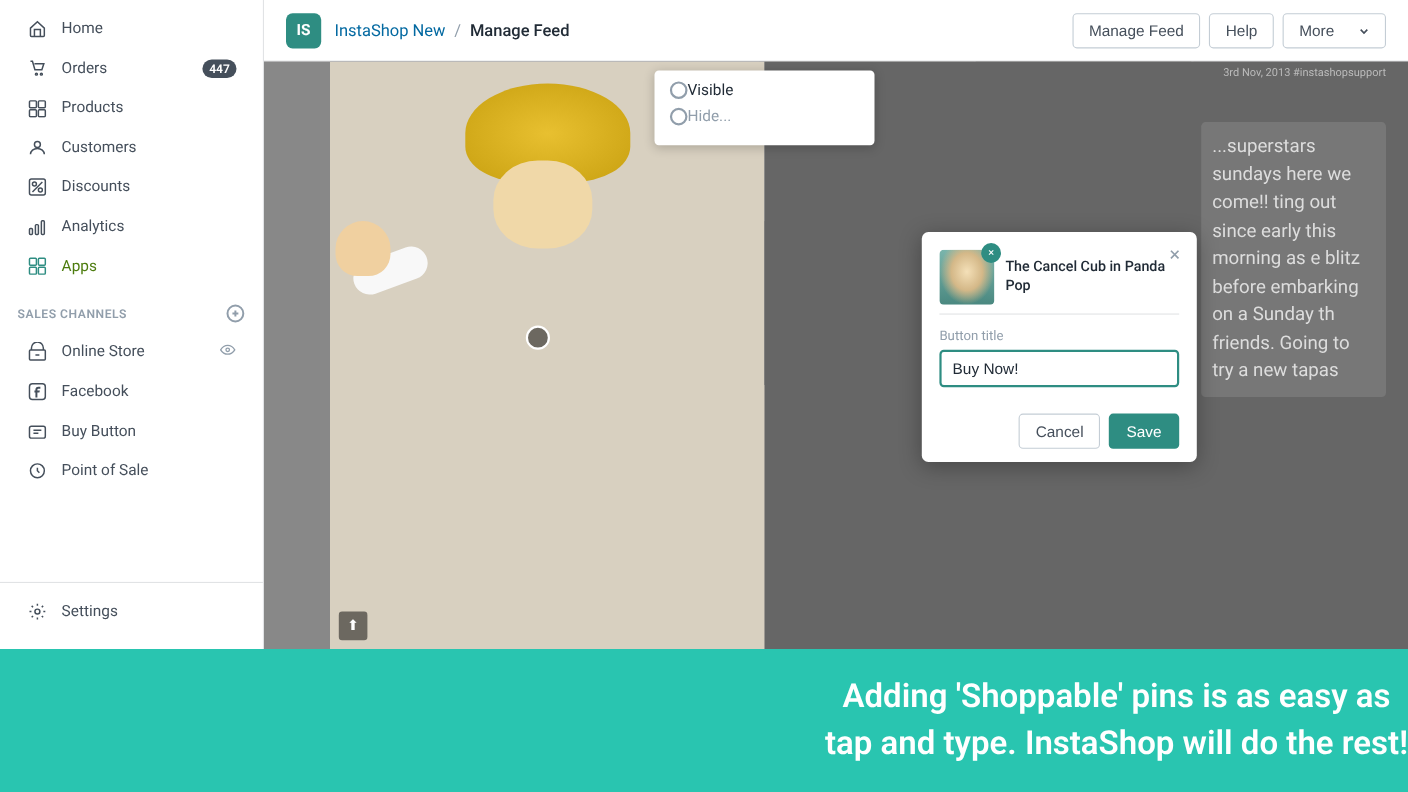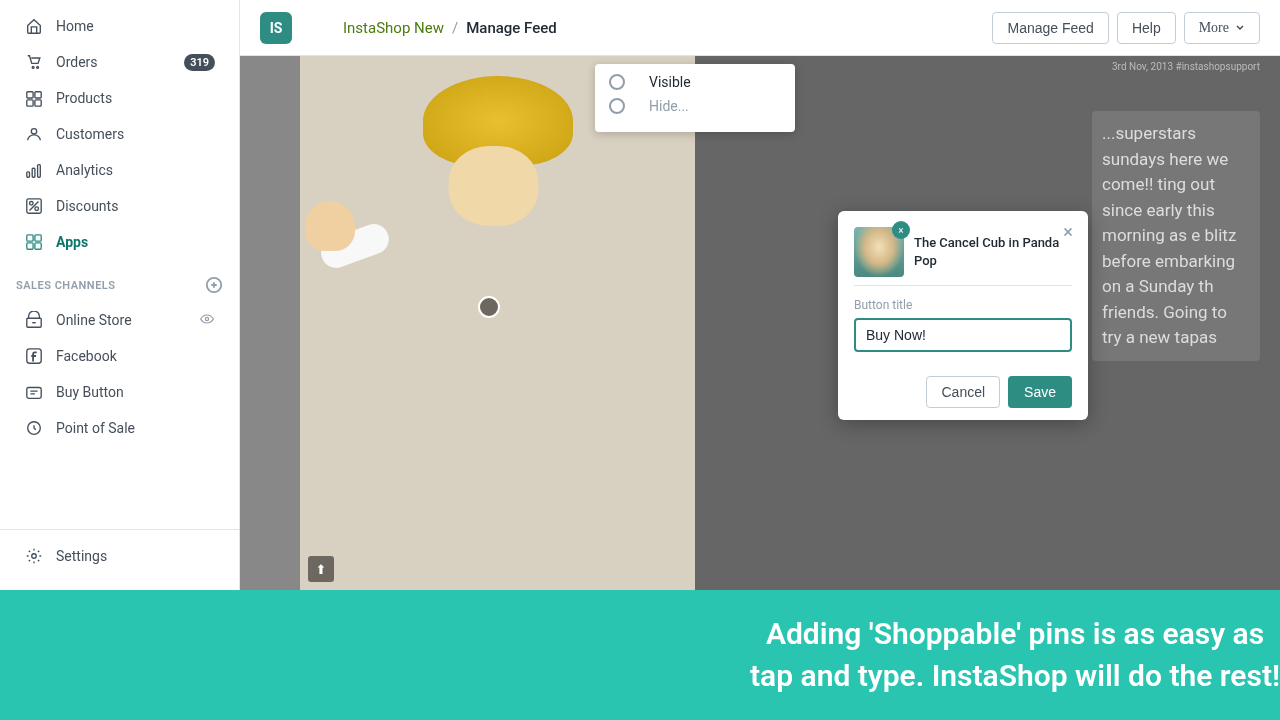--- a/index.html
+++ b/index.html
@@ -128,21 +128,21 @@
       flex-shrink: 0;
     }
 
     .breadcrumb {
       display: flex;
       align-items: center;
       gap: 8px;
       font-size: 15px;
       color: #454f5b;
     }
-    .breadcrumb .app-name { color: #4d7c0f; margin-left: 39px; }
+    .breadcrumb .app-name { color: #0369a1; }
     .breadcrumb .separator { color: #919eab; }
     .breadcrumb .page-name { color: #212b36; font-weight: 500; }
 
     .top-bar-actions {
       margin-left: auto;
       display: flex;
       align-items: center;
       gap: 8px;
     }
 
@@ -152,36 +152,35 @@
       font-size: 14px;
       font-weight: 500;
       cursor: pointer;
       border: 1px solid #c4cdd5;
       background: #fff;
       color: #454f5b;
     }
     .btn-more {
       display: flex;
       align-items: center;
-      gap: 4px;
-      font-family: Liberation Serif, serif;
+      gap: 20px;
     }
 
     
     .feed-area {
       flex: 1;
       position: relative;
       overflow: hidden;
       background: #888;
     }
 
     .radio-row {
       display: flex;
       align-items: flex-start;
-      gap: 24px;
+      gap: 0;
       margin-bottom: 8px;
     }
     .radio-circle {
       width: 16px;
       height: 16px;
       border: 2px solid #919eab;
       border-radius: 50%;
       flex-shrink: 0;
     }
 
@@ -368,21 +367,21 @@
 
       <div class="nav-item">
         <span class="icon">
           <svg viewBox="0 0 20 20" fill="none" stroke="#454f5b" stroke-width="1.5">
             <path d="M3 3h2l2.5 8.5h7l2-6H7"></path>
             <circle cx="9" cy="16" r="1"></circle>
             <circle cx="14" cy="16" r="1"></circle>
           </svg>
         </span>
         <span>Orders</span>
-        <span class="badge">319</span>
+        <span class="badge">447</span>
       </div>
 
       <div class="nav-item">
         <span class="icon">
           <svg viewBox="0 0 20 20" fill="none" stroke="#454f5b" stroke-width="1.5">
             <rect x="2" y="3" width="7" height="7" rx="1"></rect>
             <rect x="11" y="3" width="7" height="7" rx="1"></rect>
             <rect x="2" y="12" width="7" height="7" rx="1"></rect>
             <rect x="11" y="12" width="7" height="7" rx="1"></rect>
           </svg>
@@ -391,56 +390,56 @@
       </div>
 
       <div class="nav-item">
         <span class="icon">
           <svg viewBox="0 0 20 20" fill="none" stroke="#454f5b" stroke-width="1.5">
             <circle cx="10" cy="7" r="3"></circle>
             <path d="M3 17c0-3.3 3.1-6 7-6s7 2.7 7 6"></path>
           </svg>
         </span>
         <span>Customers</span>
-      </div>
-
-      <div class="nav-item">
-        <span class="icon">
-          <svg viewBox="0 0 20 20" fill="none" stroke="#454f5b" stroke-width="1.5">
-            <rect x="2" y="12" width="3" height="6" rx="1"></rect>
-            <rect x="8" y="8" width="3" height="10" rx="1"></rect>
-            <rect x="14" y="4" width="3" height="14" rx="1"></rect>
-          </svg>
-        </span>
-        <span>Analytics</span>
       </div>
 
       <div class="nav-item">
         <span class="icon">
           <svg viewBox="0 0 20 20" fill="none" stroke="#454f5b" stroke-width="1.5">
             <circle cx="7" cy="7" r="2"></circle>
             <circle cx="13" cy="13" r="2"></circle>
             <path d="M5 15L15 5"></path>
             <path d="M3 3l14 0 0 14-14 0z" stroke-width="0"></path>
             <rect x="2" y="2" width="16" height="16" rx="2"></rect>
           </svg>
         </span>
         <span>Discounts</span>
       </div>
 
+      <div class="nav-item">
+        <span class="icon">
+          <svg viewBox="0 0 20 20" fill="none" stroke="#454f5b" stroke-width="1.5">
+            <rect x="2" y="12" width="3" height="6" rx="1"></rect>
+            <rect x="8" y="8" width="3" height="10" rx="1"></rect>
+            <rect x="14" y="4" width="3" height="14" rx="1"></rect>
+          </svg>
+        </span>
+        <span>Analytics</span>
+      </div>
+
       <div class="nav-item active">
         <span class="icon">
           <svg viewBox="0 0 20 20" fill="none" stroke="#2e8d82" stroke-width="1.5">
             <rect x="2" y="2" width="7" height="7" rx="1"></rect>
             <rect x="11" y="2" width="7" height="7" rx="1"></rect>
             <rect x="2" y="11" width="7" height="7" rx="1"></rect>
             <rect x="11" y="11" width="7" height="7" rx="1"></rect>
           </svg>
         </span>
-        <span style="color:#0f766e;font-weight:700;">Apps</span>
+        <span style="color:#4d7c0f;font-weight:400;">Apps</span>
       </div>
 
       <div class="section-header">
         <span>SALES CHANNELS</span>
         <span class="add-icon">
           <svg viewBox="0 0 20 20" width="18" height="18" fill="none" stroke="#919eab" stroke-width="2">
             <circle cx="10" cy="10" r="8"></circle>
             <path d="M10 7v6M7 10h6"></path>
           </svg>
         </span>

